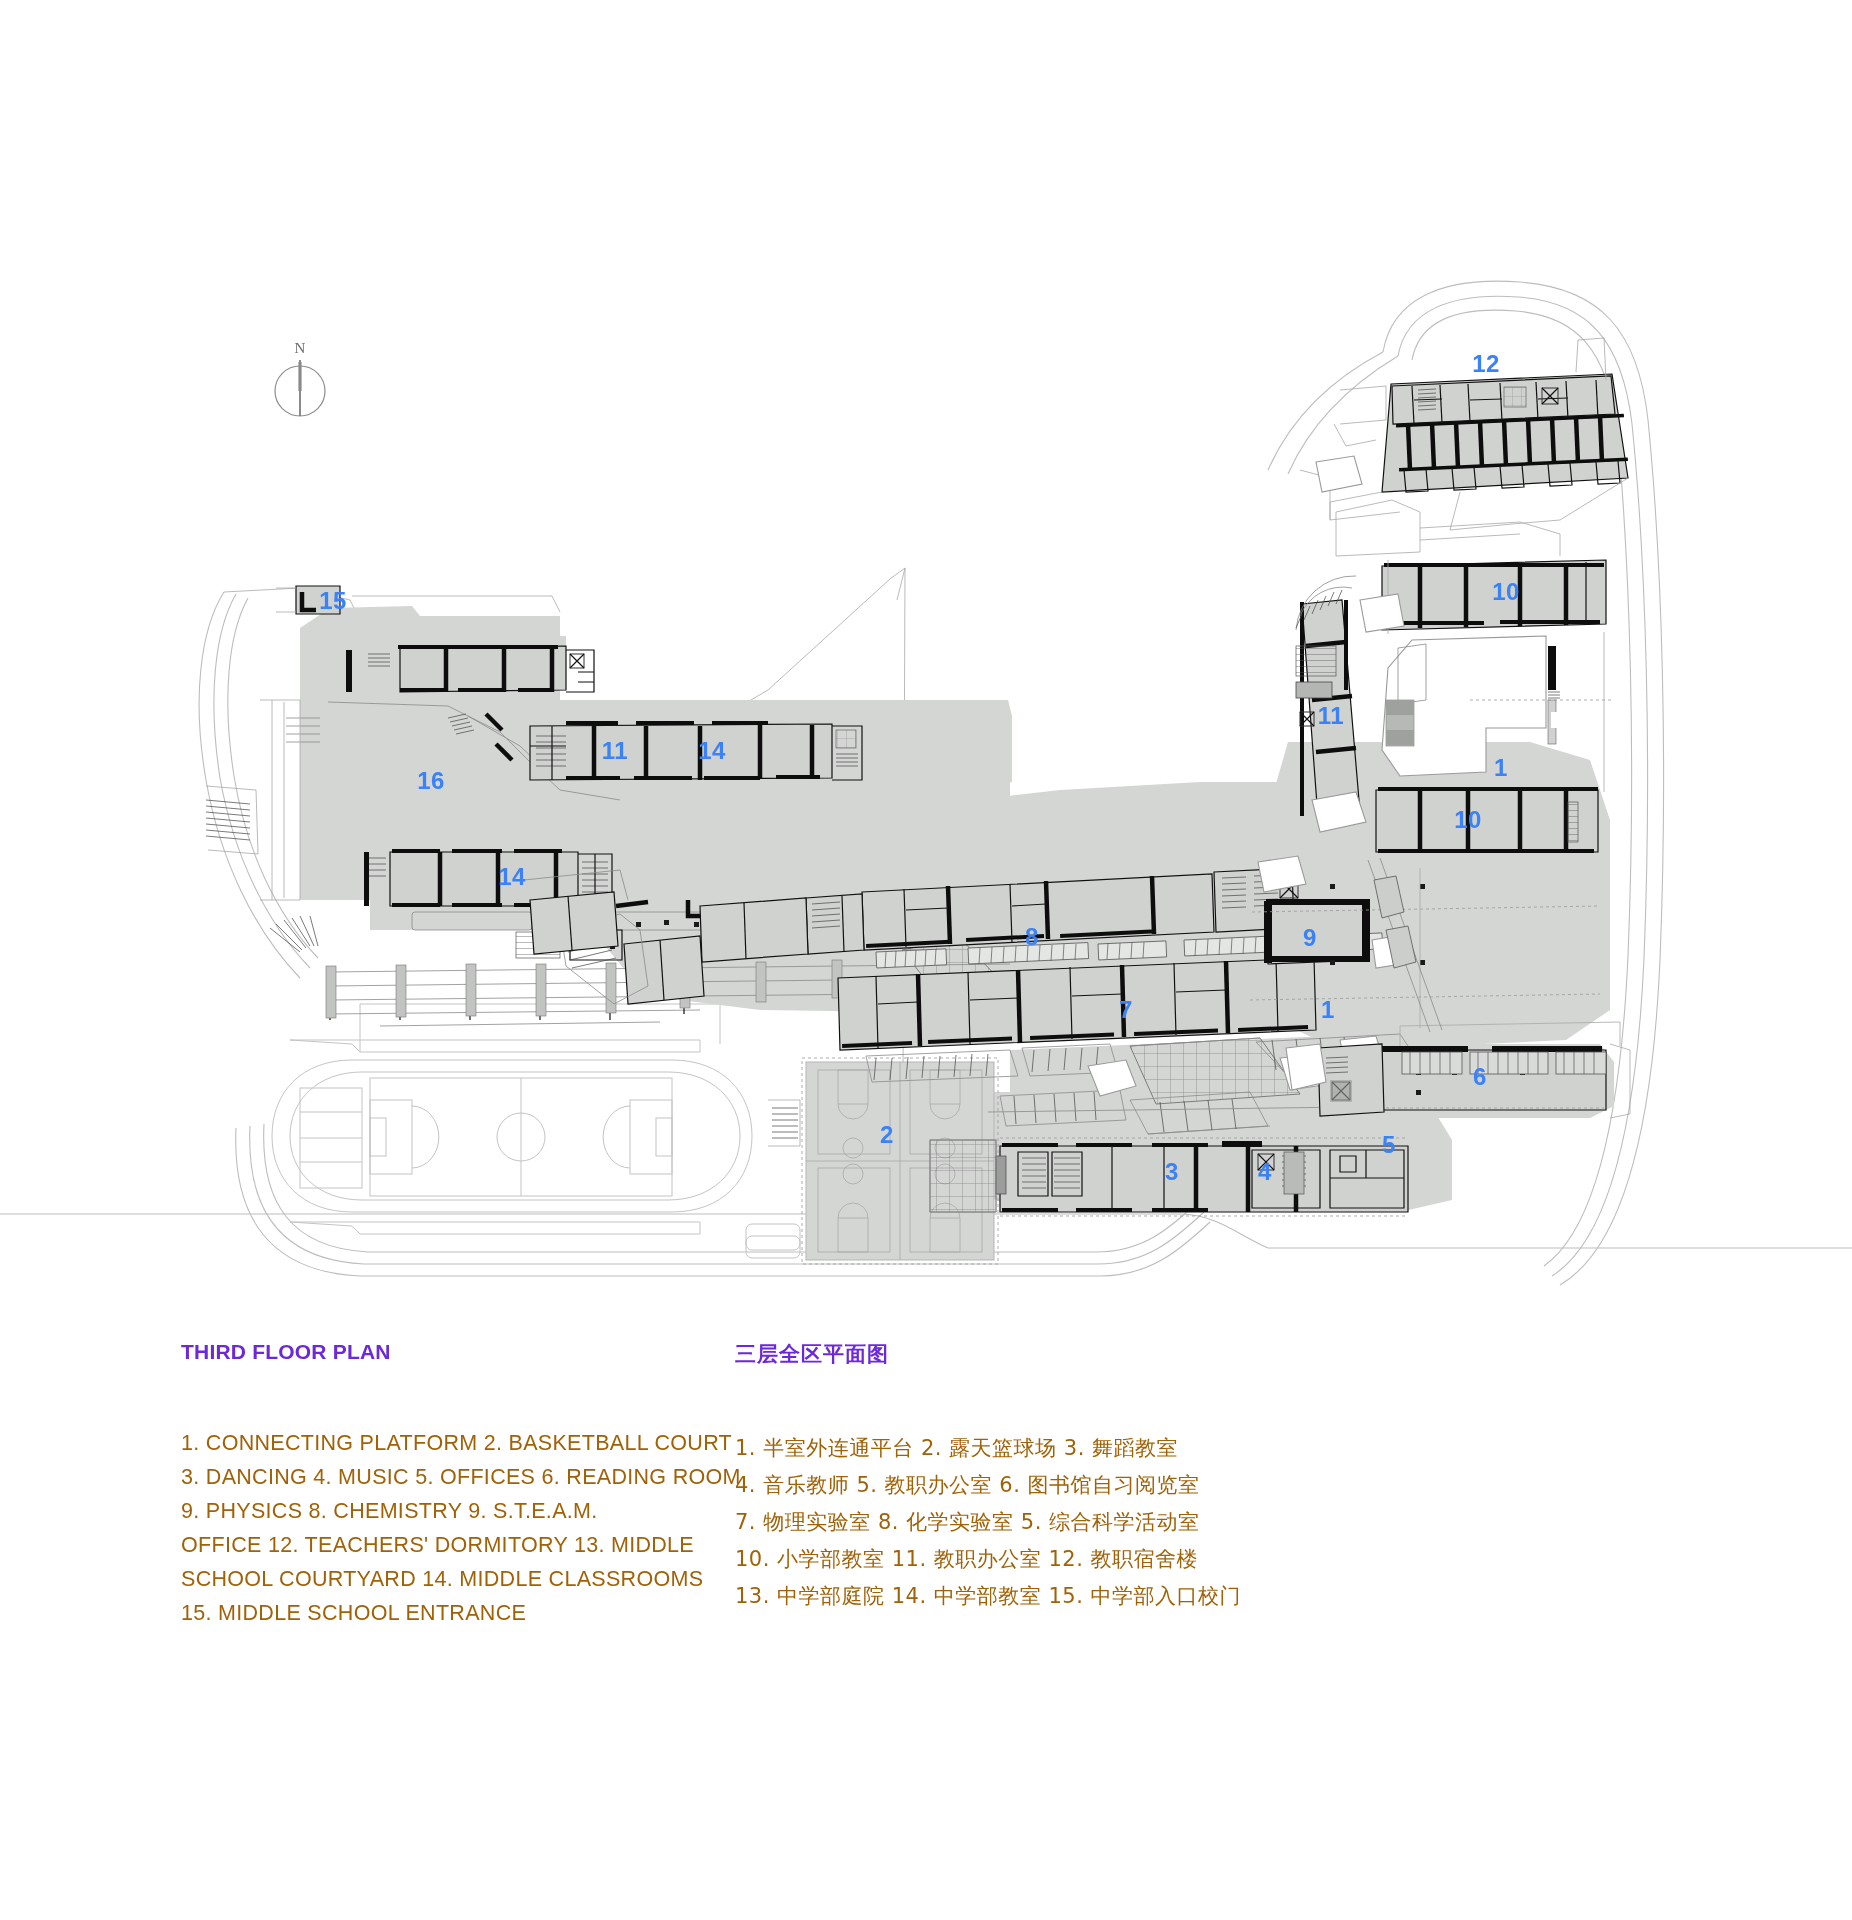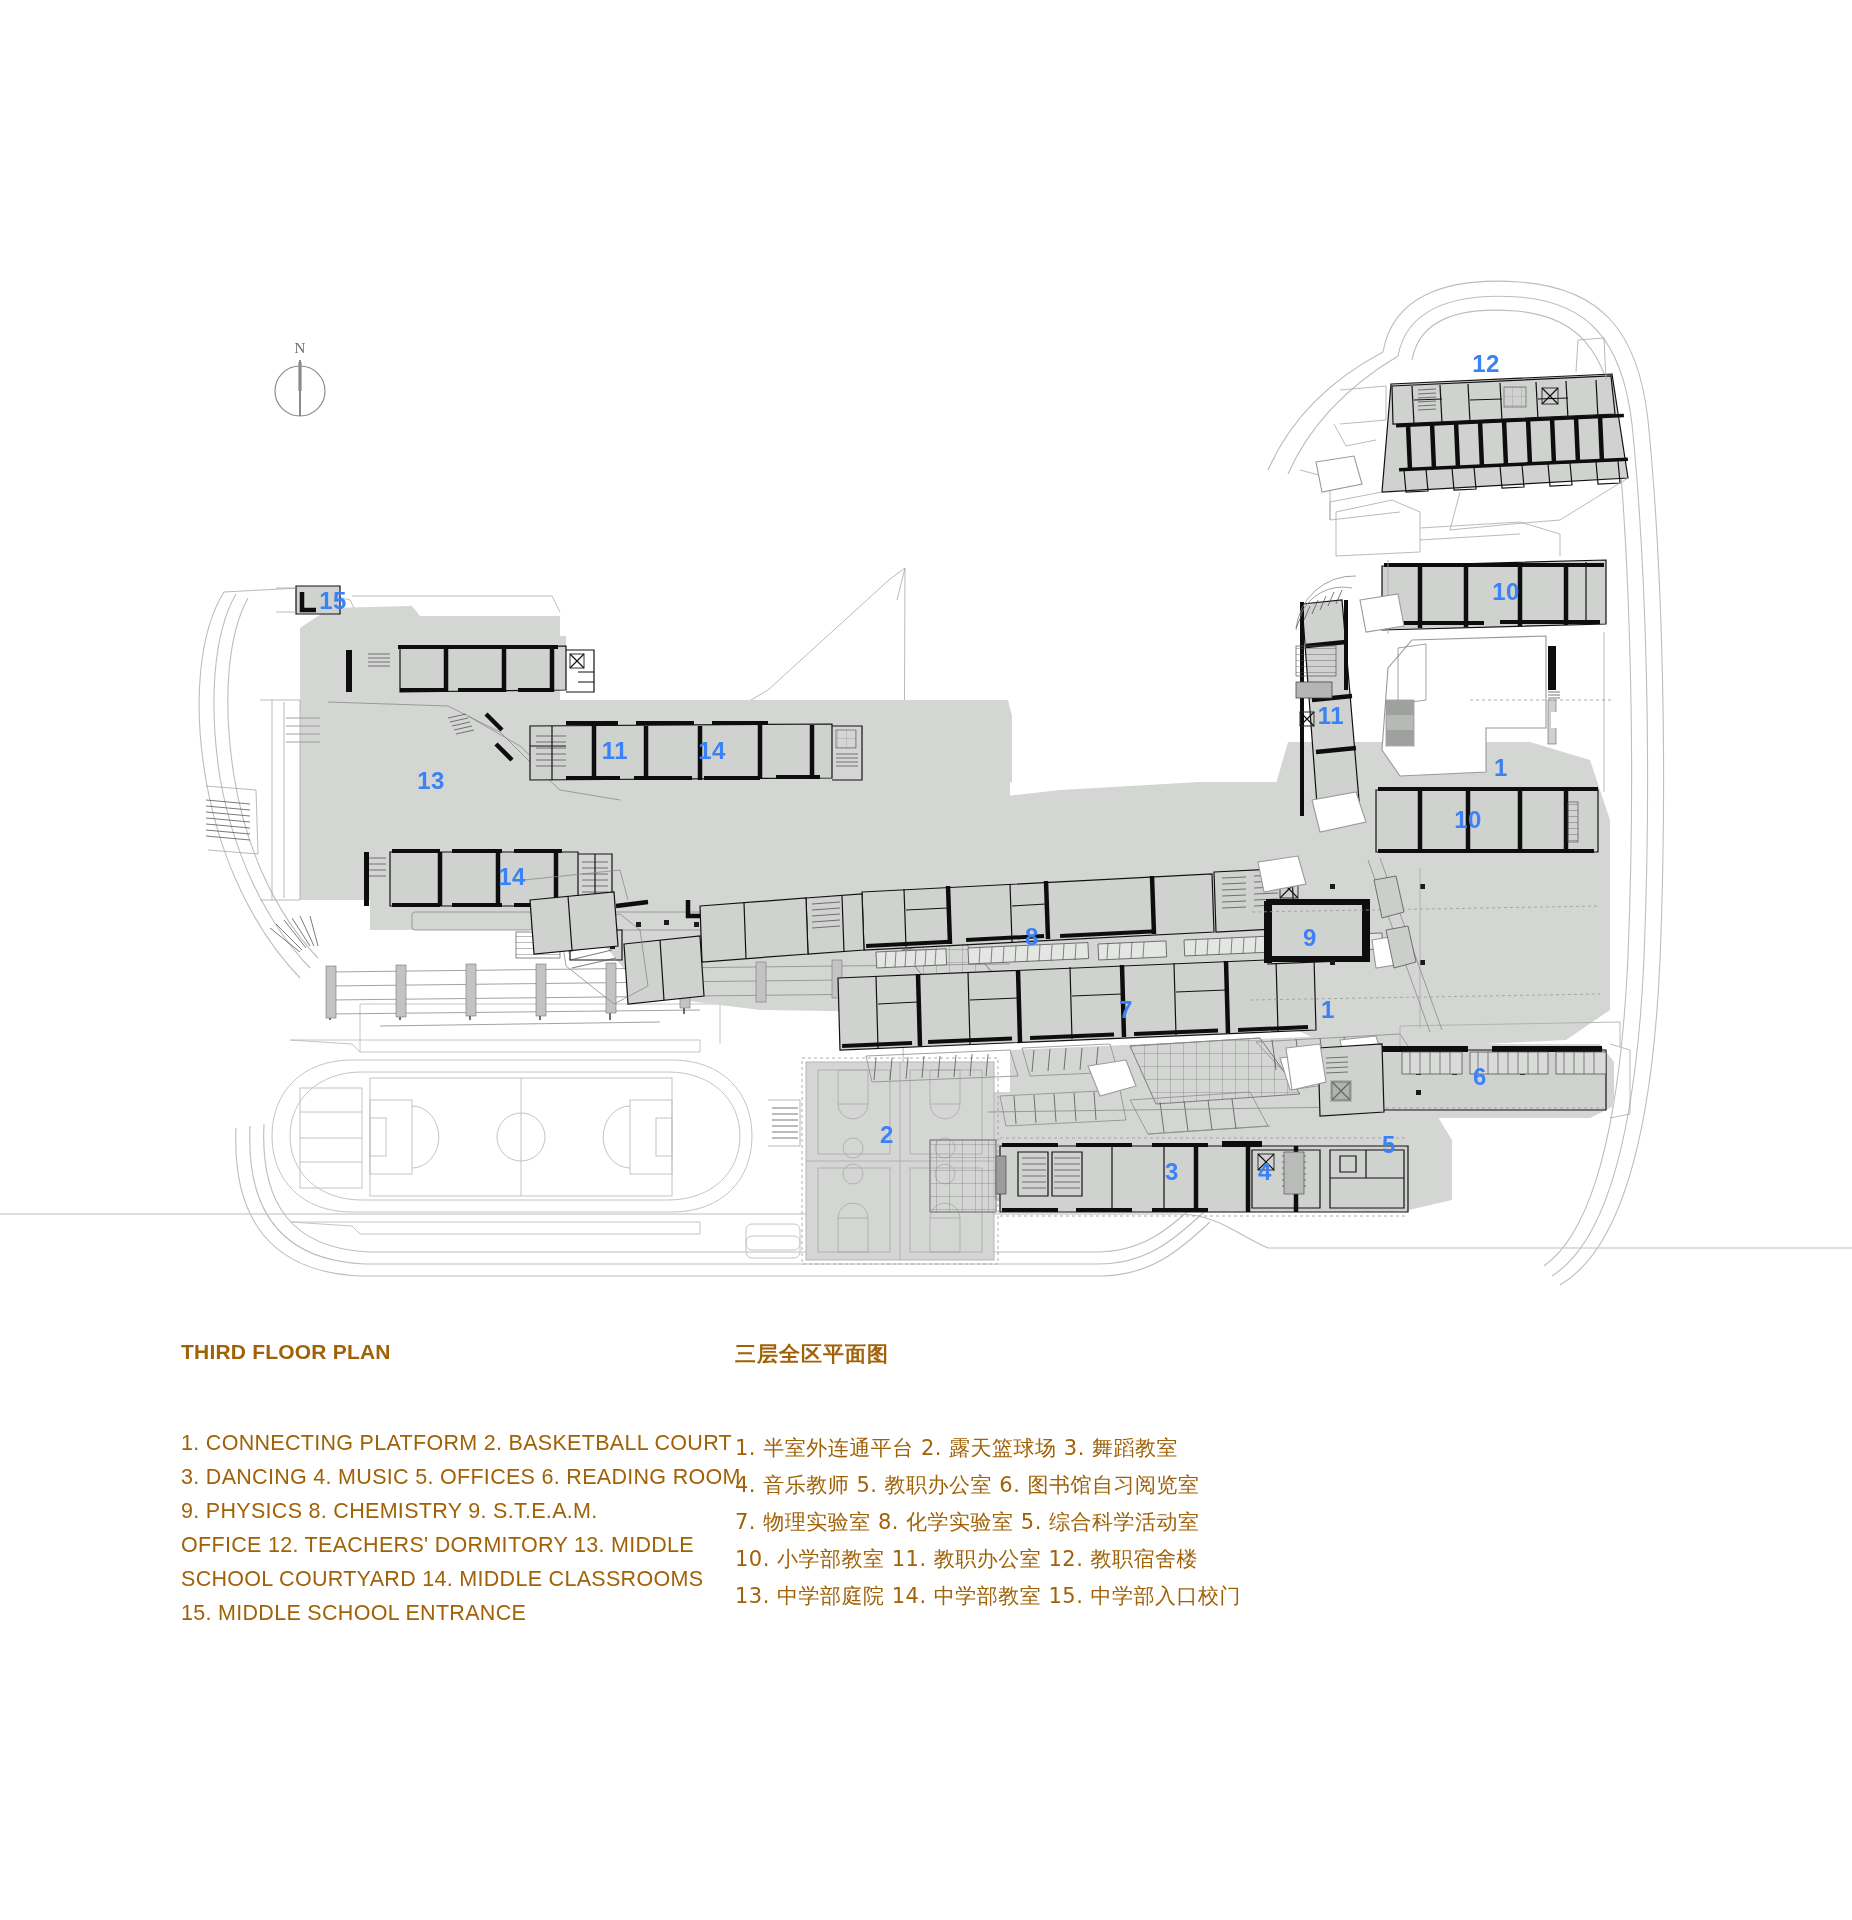--- a/index.html
+++ b/index.html
@@ -25,21 +25,21 @@
   }
   #compass svg{position:absolute;left:0;top:18px;}
 
   
   #legend{position:absolute;left:0;top:1340px;width:1852px;height:580px;}
   .legend-col{position:absolute;top:0;}
   #legend-en{left:181px;width:510px;}
   #legend-cn{left:735px;width:520px;}
   .legend-title{
     font-size:21px;font-weight:bold;letter-spacing:0.2px;
-    color:#a16207;margin:0 0 62px 0;white-space:nowrap;
+    color:#6d28d9;margin:0 0 62px 0;white-space:nowrap;
   }
   .legend-title.cn{font-family:Liberation Serif, serif;letter-spacing:1px;}
   .legend-body{font-size:21.5px;line-height:34px;color:#a16207;letter-spacing:0.3px;}
   .legend-body.cn{font-family:"DejaVu Sans","Liberation Sans",sans-serif;letter-spacing:0.5px;line-height:37px;font-size:21px;}
   .legend-line{display:block;white-space:nowrap;}
 
   
   .plan-num{
     position:absolute;
     font-size:24px;font-weight:bold;color:#3b82f6;
@@ -934,21 +934,21 @@
   </svg>
   </div>
 
   <div id="plan-labels">
       <div class="plan-num" style="left: 1486px; top: 364px;">12</div>
       <div class="plan-num" style="left: 1506px; top: 592px;">10</div>
       <div class="plan-num" style="left: 1331px; top: 716px;">11</div>
       <div class="plan-num" style="left: 1501px; top: 768px;">1</div>
       <div class="plan-num" style="left: 1468px; top: 820px;">10</div>
       <div class="plan-num" style="left: 333px; top: 601px;">15</div>
-      <div class="plan-num" style="left: 431px; top: 781px;">13</div>
+      <div class="plan-num" style="left: 431px; top: 781px;">16</div>
       <div class="plan-num" style="left: 615px; top: 751px;">11</div>
       <div class="plan-num" style="left: 712px; top: 751px;">14</div>
       <div class="plan-num" style="left: 512px; top: 877px;">14</div>
       <div class="plan-num" style="left: 1032px; top: 937px;">8</div>
       <div class="plan-num" style="left: 1310px; top: 938px;">9</div>
       <div class="plan-num" style="left: 1126px; top: 1010px;">7</div>
       <div class="plan-num" style="left: 1328px; top: 1010px;">1</div>
       <div class="plan-num" style="left: 1480px; top: 1077px;">6</div>
       <div class="plan-num" style="left: 887px; top: 1135px;">2</div>
       <div class="plan-num" style="left: 1172px; top: 1172px;">3</div>

